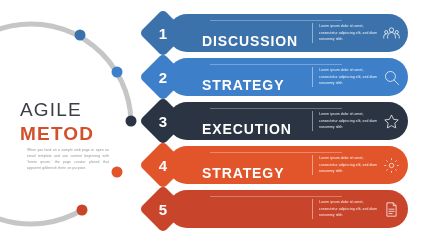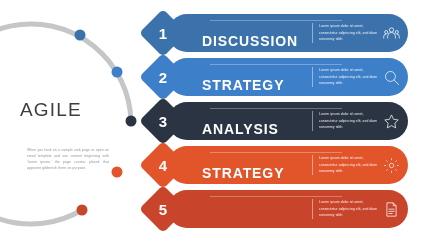--- a/index.html
+++ b/index.html
@@ -66,20 +66,21 @@
   }
   .icon-box svg{width:17px;height:17px;display:block;}
 </style>
 </head>
 <body>
 
 <div id="infographic">
 
   <div class="left-panel">
     <div class="title-agile">AGILE</div>
+    <div class="title-metod">METOD</div>
     <div class="body-copy">When you land on a sample web page or open an email template and see content beginning with 'lorem ipsum,' the page creator placed that apparent gibberish there on purpose.</div>
   </div>
 
   <svg class="arc-layer" viewBox="0 0 430 242">
     <path d="M 82 210 A 100 100 0 1 1 131 121" fill="none" stroke="#c4c6c8" stroke-width="5" stroke-linecap="round"></path>
     <circle cx="80" cy="35" r="5.5" fill="#3b72ab"></circle>
     <circle cx="117" cy="72" r="5.5" fill="#3d7fc8"></circle>
     <circle cx="131" cy="121" r="5.5" fill="#2b3442"></circle>
     <circle cx="117" cy="172" r="5.5" fill="#e2552a"></circle>
     <circle cx="82" cy="210" r="5.5" fill="#c8442a"></circle>
@@ -114,21 +115,21 @@
         <circle cx="10.5" cy="10.5" r="7"></circle>
           <path d="M15.6 15.6L22 22" stroke-linecap="round"></path>
       </svg>
     </div>
   </div>
 
   <div class="row" style="left:146px;top:102px;width:262px;">
     <div class="bar" style="background:#2b3442;"></div>
     <div class="diamond" style="background:#2b3442;"></div>
     <div class="num">3</div>
-    <div class="step-label">ANALYSIS</div>
+    <div class="step-label">EXECUTION</div>
     <div class="desc">Lorem ipsum dolor sit amet, consectetur adipiscing elit, sed diam nonummy nibh</div>
     <div class="icon-box">
       <svg viewBox="0 0 24 24" fill="none" stroke="rgba(255,255,255,.75)" stroke-width="1.4" stroke-linejoin="round">
         <path d="M12 2.8l2.9 6.1 6.6.9-4.8 4.6 1.2 6.6L12 17.9 6.1 21l1.2-6.6L2.5 9.8l6.6-.9z"></path>
       </svg>
     </div>
   </div>
 
   <div class="row" style="left:146px;top:146px;width:262px;">
     <div class="bar" style="background:#e2552a;"></div>

